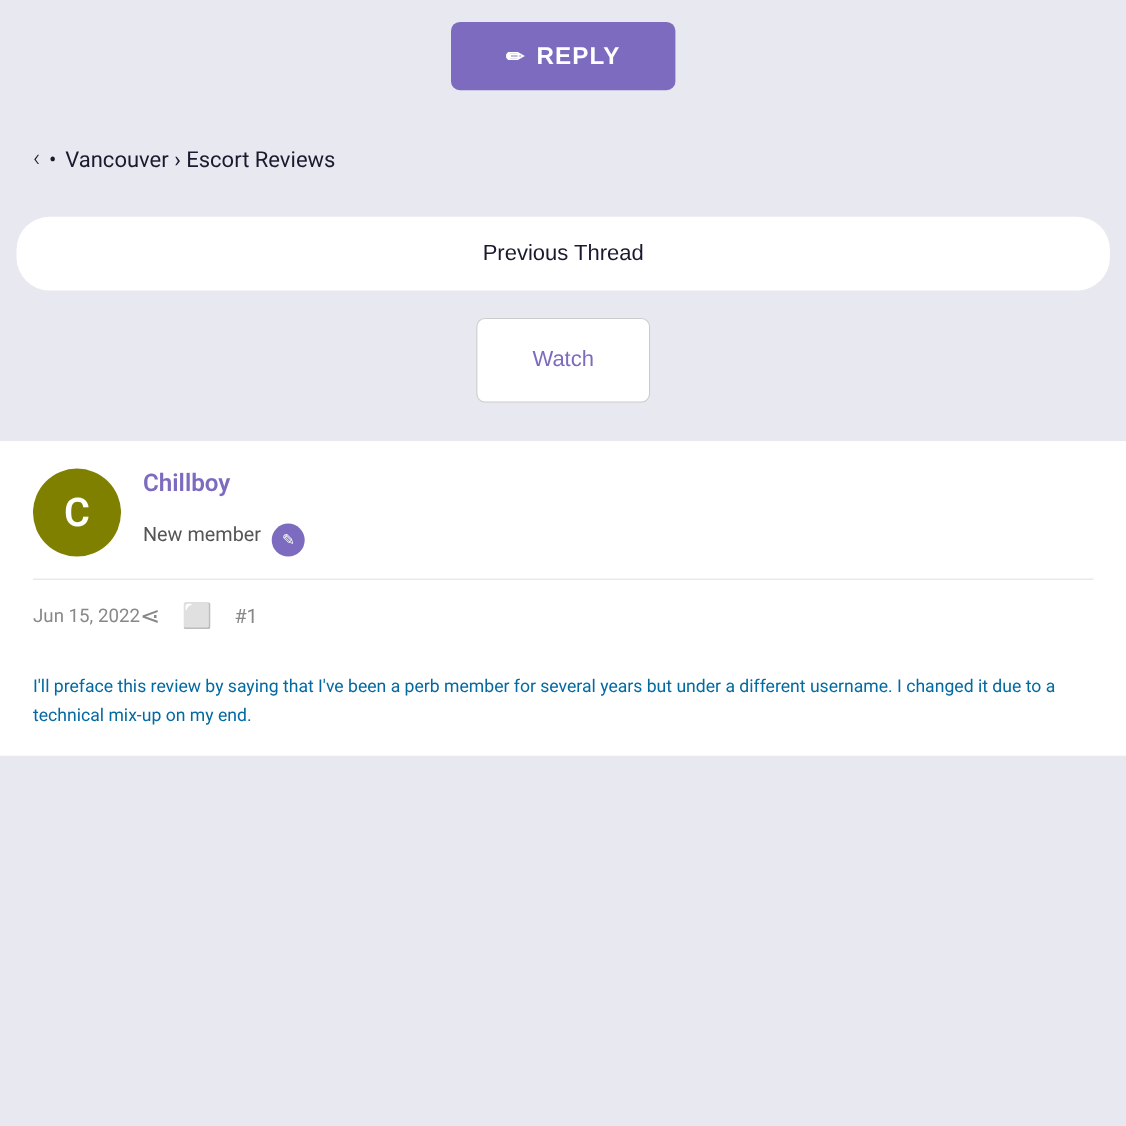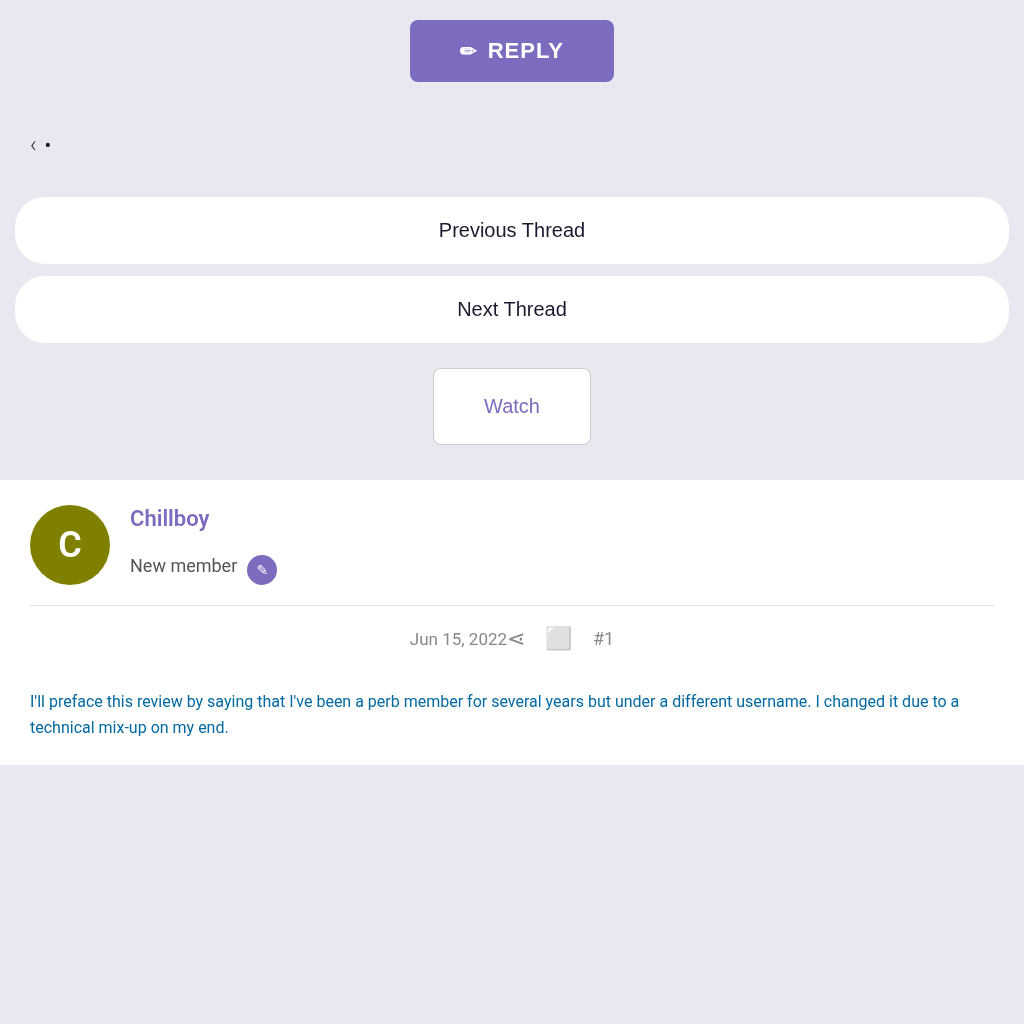--- a/index.html
+++ b/index.html
@@ -163,21 +163,21 @@
     }
 
     .divider {
       height: 1px;
       background-color: #e0e0e0;
       margin: 0 0 20px 0;
     }
 
     .post-meta {
       display: flex;
-      justify-content: center;
+      justify-content: flex-start;
       align-items: center;
       margin-bottom: 25px;
     }
 
     .post-date {
       font-size: 17px;
       color: #888;
     }
 
     .post-actions {
@@ -210,25 +210,25 @@
 <div class="reply-section">
   <button class="reply-button">
     <span class="reply-icon">✏</span>
     <span>REPLY</span>
   </button>
 </div>
 
 <div class="breadcrumb-section">
   <span class="breadcrumb-back">‹</span>
   <span class="breadcrumb-dot">•</span>
+  <span class="breadcrumb-text">Vancouver › Escort Reviews</span>
 </div>
 
 <div class="nav-buttons-section">
   <button class="nav-button">Previous Thread</button>
-  <button class="nav-button">Next Thread</button>
 </div>
 
 <div class="watch-section">
   <button class="watch-button">Watch</button>
 </div>
 
 <div class="post-section">
 
   <div class="user-info">
     <div class="avatar">C</div>

